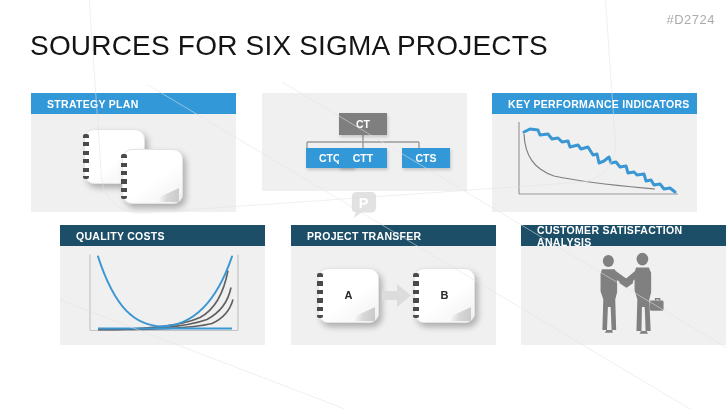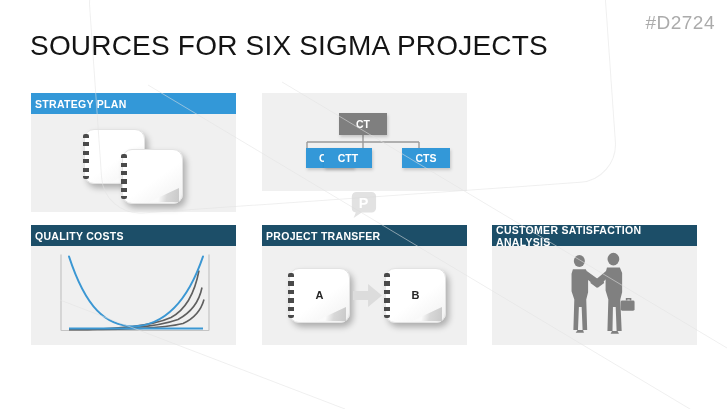--- a/index.html
+++ b/index.html
@@ -4,32 +4,32 @@
 <style>
   * { margin:0; padding:0; box-sizing:border-box; }
   html,body { background:#fff; }
   .slide {
     position:relative; width:727px; height:409px; background:#ffffff;
     overflow:hidden; font-family:"Liberation Sans", sans-serif;
   }
   
   .slide-id {
     position:absolute; top:12px; right:12px;
-    font-size:19px; color:#ABABAB; letter-spacing:0.5px;
+    font-size:13px; color:#ABABAB; letter-spacing:0.5px;
   }
   .slide-title {
     position:absolute; left:30px; top:30px;
     font-size:28px; font-weight:500; color:#141414; letter-spacing:0.2px;
   }
   
   .panel { position:absolute; width:205px; height:119px; z-index:2; }
   .col1 { left:31px; }  .col2 { left:262px; }  .col3 { left:492px; }
-  .row1 { top:93px; }   .row2 { top:225px; height:120px; }
+  .row1 { top:93px; }   .row2 { top:225px; height:120px;margin-left:29px; }
   .panel-header {
-    height:21px; display:flex; align-items:center; padding-left:4px;
+    height:21px; display:flex; align-items:center; padding-left:16px;
     color:#ffffff; font-size:10.5px; font-weight:bold; letter-spacing:0.3px;
   }
   .panel-header.light { background:#3398D8; }
   .panel-header.dark  { background:#1C4E68; }
   .panel-body { position:relative; height:calc(100% - 21px); background:#F0F0F0; }
   
   .notepad {
     position:absolute; width:61px; height:55px;
     background:linear-gradient(145deg,#ffffff 55%, #f0f0f0 100%);
     border:1px solid #e3e3e3; border-radius:10px;
@@ -50,21 +50,21 @@
     text-align:center; font-size:11px; font-weight:bold; color:#262626;
   }
   
   .ct-box {
     position:absolute; display:flex; align-items:center; justify-content:center;
     color:#fff; font-size:10.5px; font-weight:bold;
     box-shadow:1px 2px 3px rgba(0,0,0,0.18);
   }
   .ct-root { left:77px; top:20px; width:48px; height:22px; background:#7F7F7F; }
   .ct-child { top:55px; width:48px; height:20px; background:#3398D8; }
-  .ct-child.c0 { left:21px;margin-left:23px; } .ct-child.c1 { left:62px; } .ct-child.c2 { left:140px; }
+  .ct-child.c0 { left:21px;margin-left:23px; } .ct-child.c1 { left:77px; } .ct-child.c2 { left:140px; }
   .tree-connectors { position:absolute; inset:0; }
   
   .chart-svg { position:absolute; inset:0; width:100%; height:100%; }
   
   .transfer-arrow {
     position:absolute; left:91px; top:37px; width:29px; height:25px; background:#DCDCDC;
     clip-path:polygon(0 32%, 52% 32%, 52% 4%, 100% 50%, 52% 96%, 52% 68%, 0 68%);
   }
   
   .handshake-wrap { position:absolute; left:55px; top:3px; width:96px; height:92px; }
@@ -113,20 +113,33 @@
           <line x1="157" y1="49" x2="157" y2="55"></line>
         </g>
       </svg>
       <div class="ct-box ct-root">CT</div>
       <div class="ct-box ct-child c0">CTQ</div>
       <div class="ct-box ct-child c1">CTT</div>
       <div class="ct-box ct-child c2">CTS</div>
     </div>
   </section>
 
+  <section class="panel col3 row1">
+    <div class="panel-header light">KEY PERFORMANCE INDICATORS</div>
+    <div class="panel-body">
+      <svg class="chart-svg" viewBox="0 0 205 98">
+        <g stroke="#9A9A9A" stroke-width="1.2" fill="none">
+          <line x1="27" y1="8" x2="27" y2="80"></line>
+          <line x1="27" y1="80" x2="186" y2="80"></line>
+        </g>
+        <path fill="none" stroke-width="1.2" stroke="#808080" d="M32,20 C33,42 42,55 62,62 C100,70 142,73 163,75"></path>
+        <polyline fill="none" stroke-width="3" stroke-linejoin="round" stroke-linecap="round" stroke="#3B97D3" points="32,18 38,15 46,16 48,21 56,20 60,25 66,24 70,28 76,27 78,33 86,31 89,35 96,33 101,41 105,40 107,49 112,47 117,43 119,49 124,48 128,53 134,52 136,59 142,58 145,61 152,60 154,67 159,66 162,71 168,70 172,75 178,74 183,78"></polyline>
+      </svg>
+    </div>
+  </section>
 
   <section class="panel col1 row2">
     <div class="panel-header dark">QUALITY COSTS</div>
     <div class="panel-body">
       <svg class="chart-svg" viewBox="0 0 205 98">
         <g stroke="#C4C4C4" stroke-width="1.2" fill="none">
           <line x1="30" y1="8" x2="30" y2="84"></line>
           <line x1="30" y1="84" x2="178" y2="84"></line>
           <line x1="178" y1="8" x2="178" y2="84"></line>
         </g>

